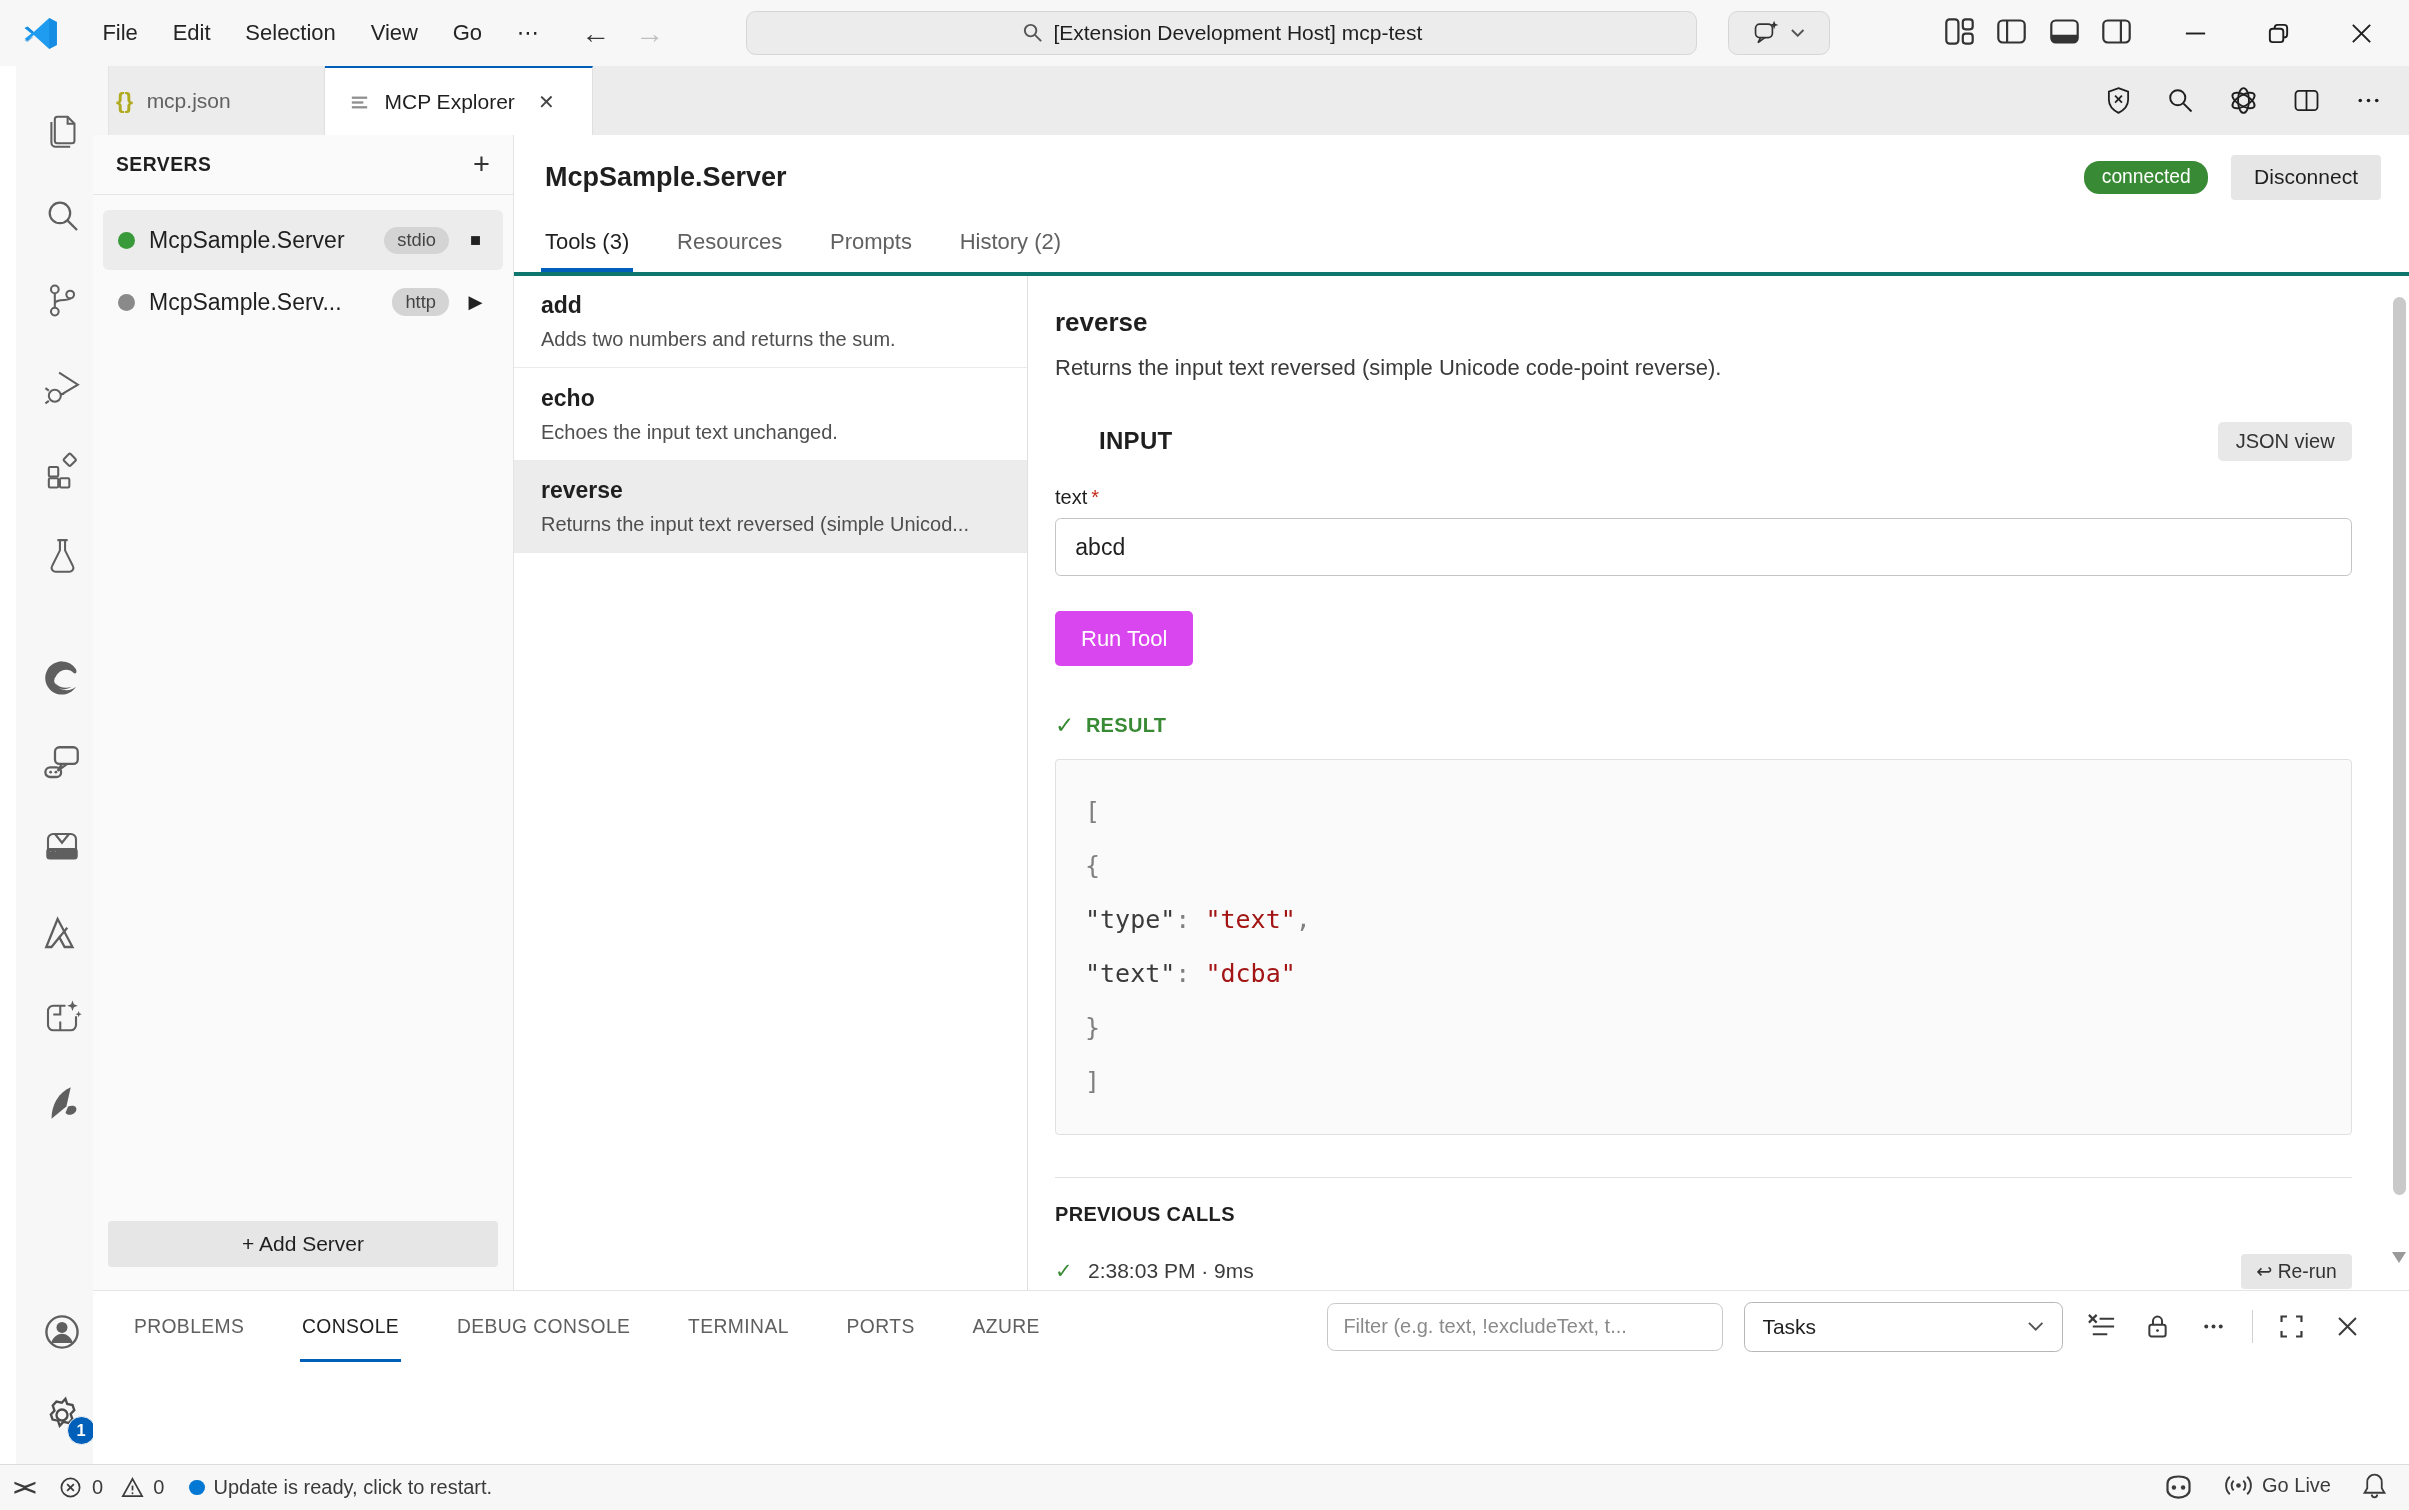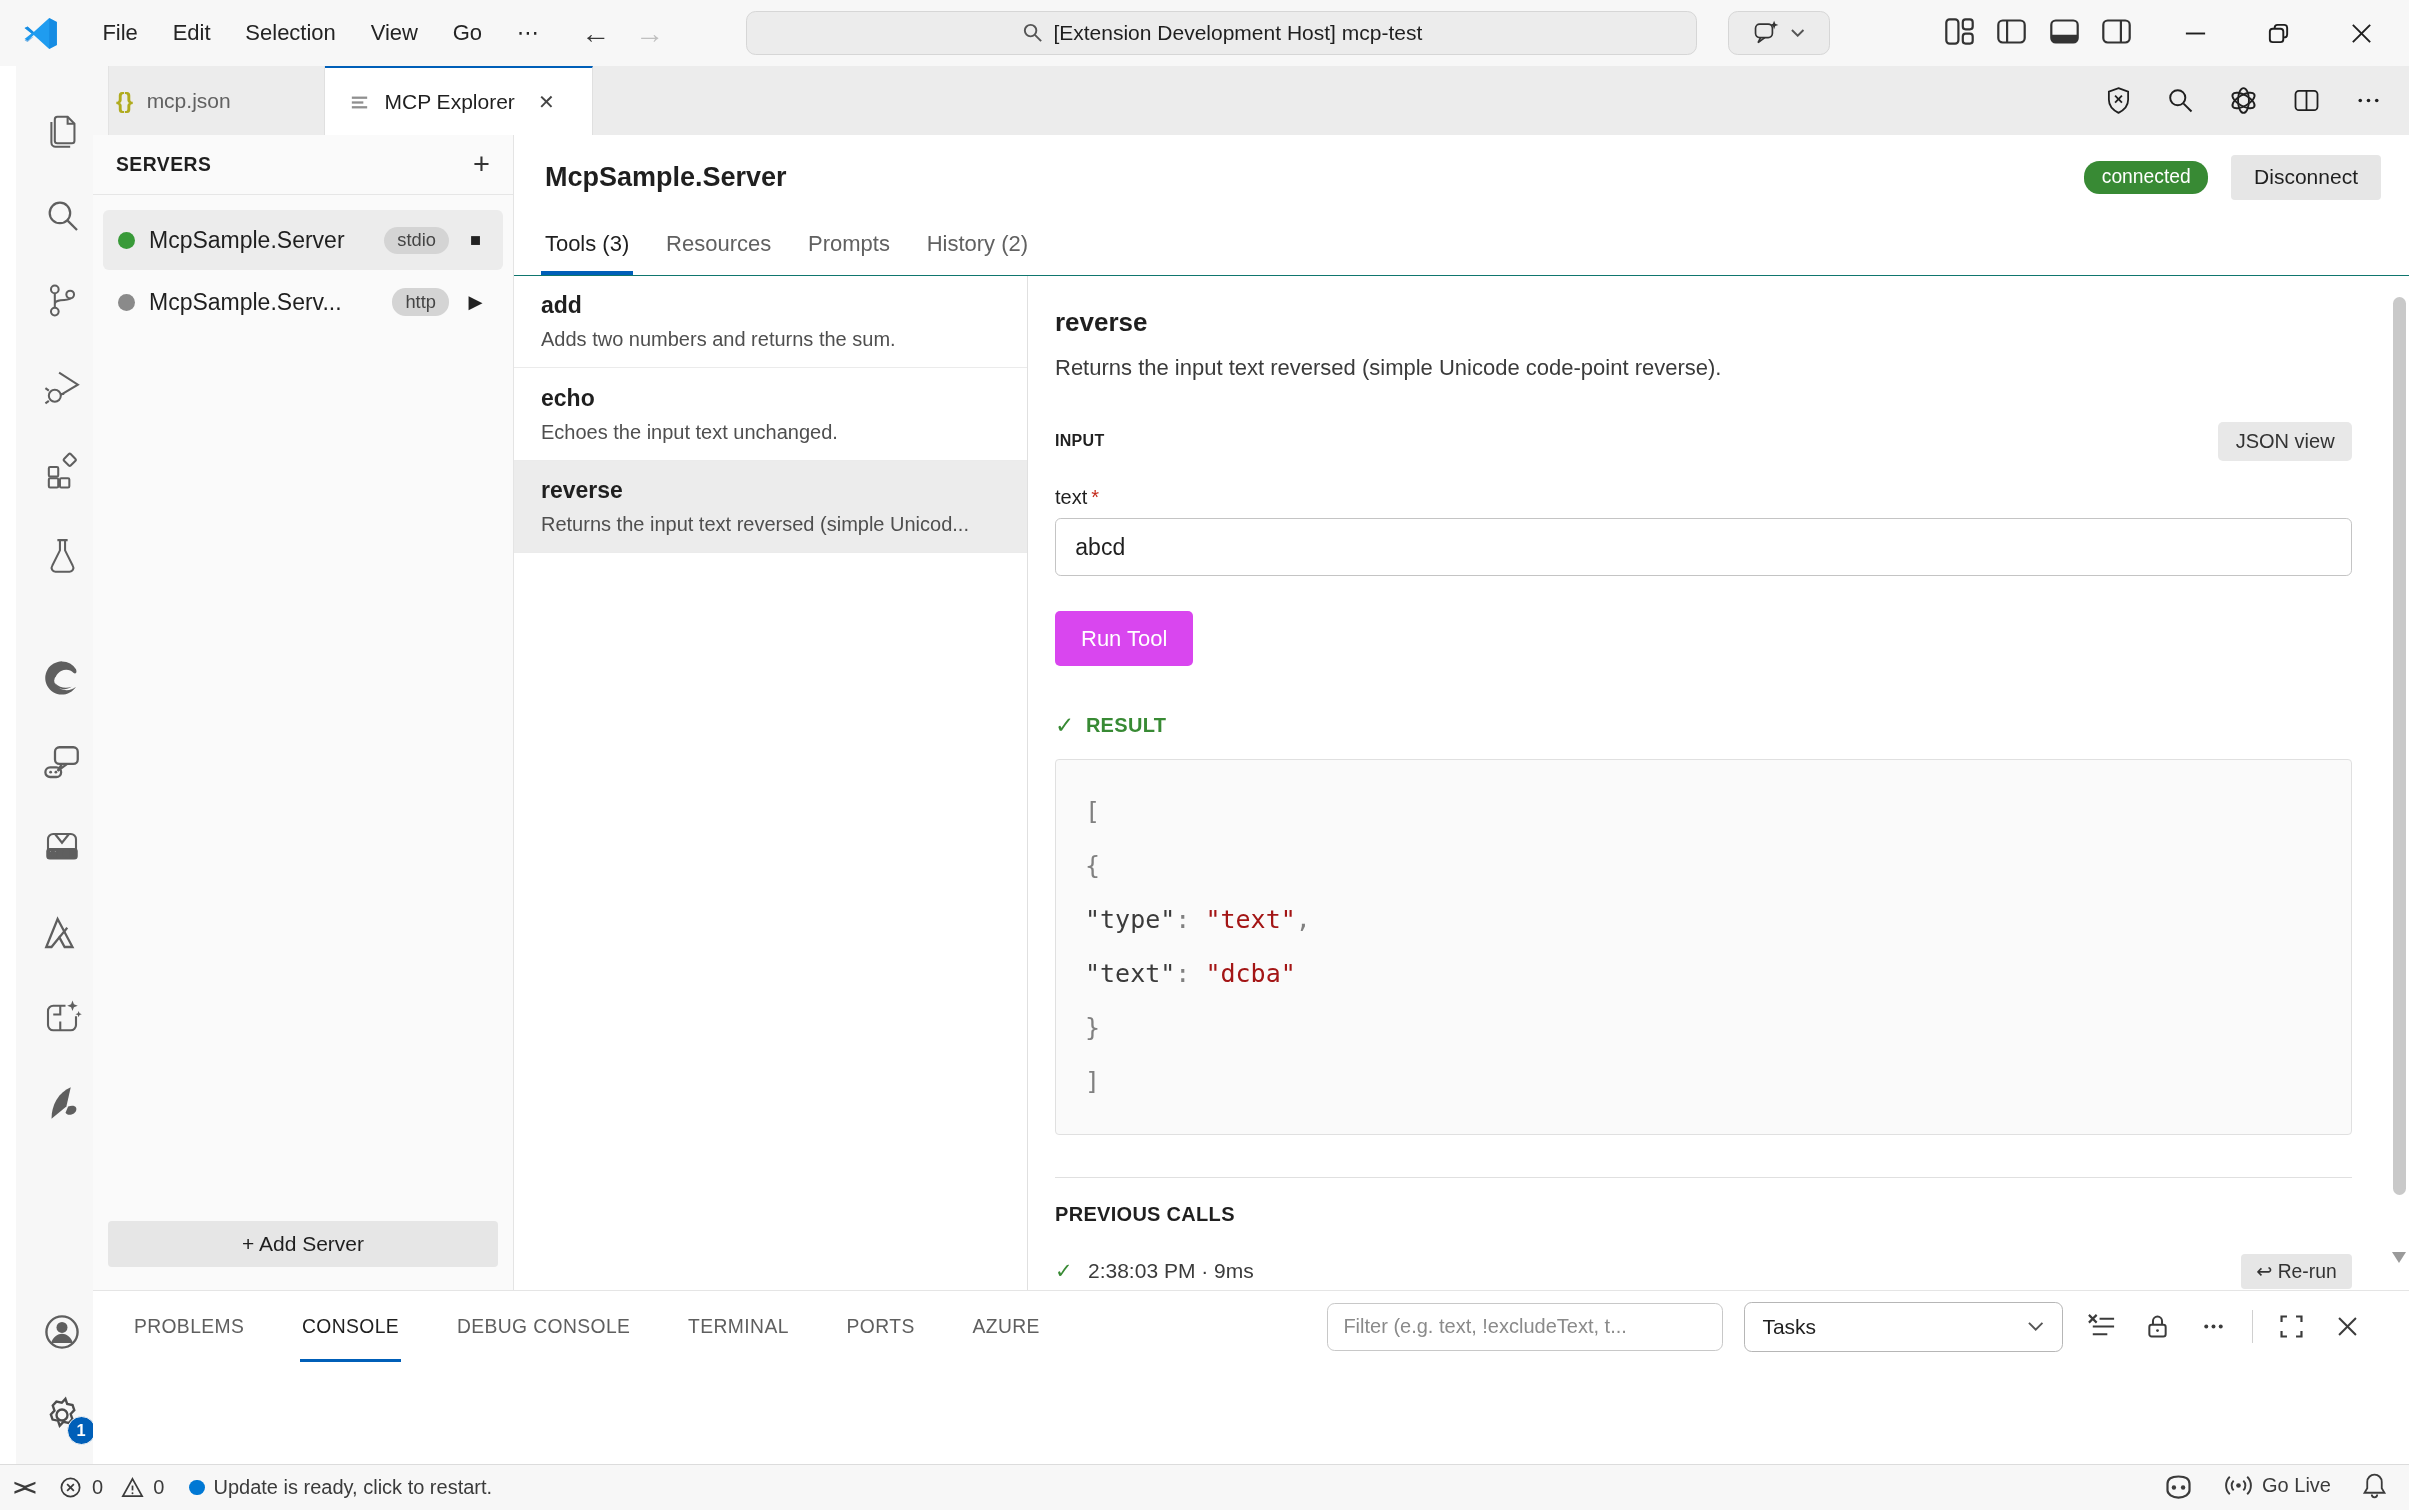--- a/index.html
+++ b/index.html
@@ -60,35 +60,35 @@
   .srv-pill { margin-left:auto; background:#d4d4d4; border-radius:13.5px; padding:2.9px 13.5px; font-size:18.3px; color:#444; }
   .srv-action { font-size:18.3px; color:#222; width:25px; text-align:center; }
   #add-server { position:absolute; left:15.4px; right:15.4px; bottom:23px; height:46px; background:#e6e6e6; border-radius:3.9px;
     display:flex; align-items:center; justify-content:center; font-size:21px; color:#1f1f1f; }
 
   #srv-main { position:absolute; left:421px; top:0; right:0; bottom:0; }
   #srv-header { height:77px; display:flex; align-items:center; padding:7.7px 29px 0 31px; }
   #srv-main-title { font-size:27px; font-weight:600; }
   #connected-badge { margin-left:auto; background:#388a34; color:#fff; border-radius:15.4px; padding:5.8px 17.4px; font-size:19.3px; }
   #disconnect-btn { margin-left:23px; background:#e6e6e6; border-radius:3.9px; padding:10.6px 23px; font-size:21px; }
-  #wtabs { height:64px; border-bottom:1px solid #0f766e; display:flex; gap:29px; padding-left:27px; }
+  #wtabs { height:64px; border-bottom:4px solid #0f766e; display:flex; gap:40px; padding-left:27px; }
   .wtab { font-size:22px; color:#616161; display:flex; align-items:center; padding:0 3.9px; }
   .wtab.active { color:#1f1f1f; box-shadow:inset 0 -3.9px 0 #005fb8; }
   #split { position:absolute; top:141px; left:0; right:0; bottom:0; display:flex; }
   #tool-list { width:514px; border-right:1px solid #e0e0e0; }
   .tool { padding:16.4px 27px; border-bottom:1px solid #ebebeb; }
   .tool.selected { background:#ececec; }
   .tool-name { font-size:23px; font-weight:600; margin-bottom:8.7px; }
   .tool-desc { font-size:20px; color:#4f4f4f; white-space:nowrap; overflow:hidden; }
 
   #detail { flex:1; padding:25px 58px 0 27px; position:relative; overflow:hidden; }
   #d-title { font-size:26px; font-weight:700; margin-top:5.8px; }
   #d-desc { font-size:22px; color:#3b3b3b; margin-top:17.4px; }
   #d-inputrow { margin-top:41px; display:flex; align-items:center; }
-  #d-input-h { font-size:16px; font-weight:700; letter-spacing:0.3px; }
+  #d-input-h { font-size:24px; font-weight:700; letter-spacing:0.3px;margin-left:44px; }
   #json-view-btn { margin-left:auto; background:#e8e8e8; border-radius:5px; padding:7.7px 17.4px; font-size:20px; color:#333; }
   #d-labelrow { margin-top:25px; font-size:20px; }
   #req-mark { color:#c42b1c; margin-left:3.9px; }
   #d-input { margin-top:9.7px; width:100%; height:58px; border:1px solid #c4c4c4; border-radius:5.8px; background:#fff;
     font-size:23px; padding:0 19.3px; font-family:"Liberation Sans","DejaVu Sans",sans-serif; color:#1f1f1f; }
   #run-btn { margin-top:35px; display:inline-block; background:#d946ef; color:#fff; border:none; border-radius:5px;
     padding:14.5px 26px; font-size:22px; font-family:inherit; }
   #d-resultrow { margin-top:46px; display:flex; align-items:center; gap:11.6px; color:#388a34; }
   #result-check { font-size:23px; font-weight:bold; }
   #result-h { font-size:20px; font-weight:700; letter-spacing:0.3px; }

